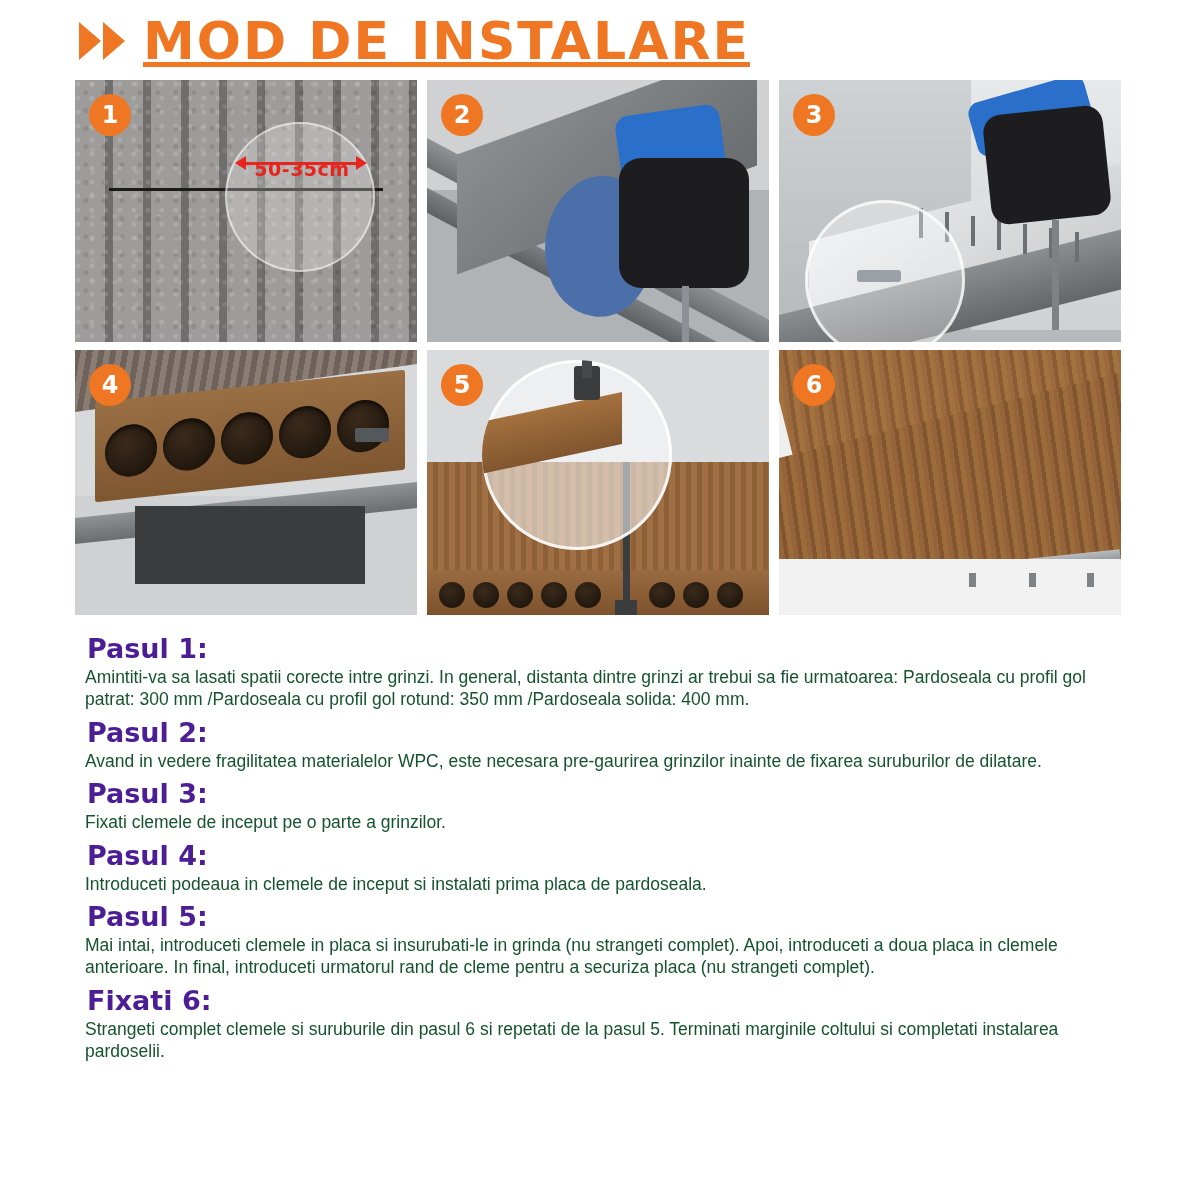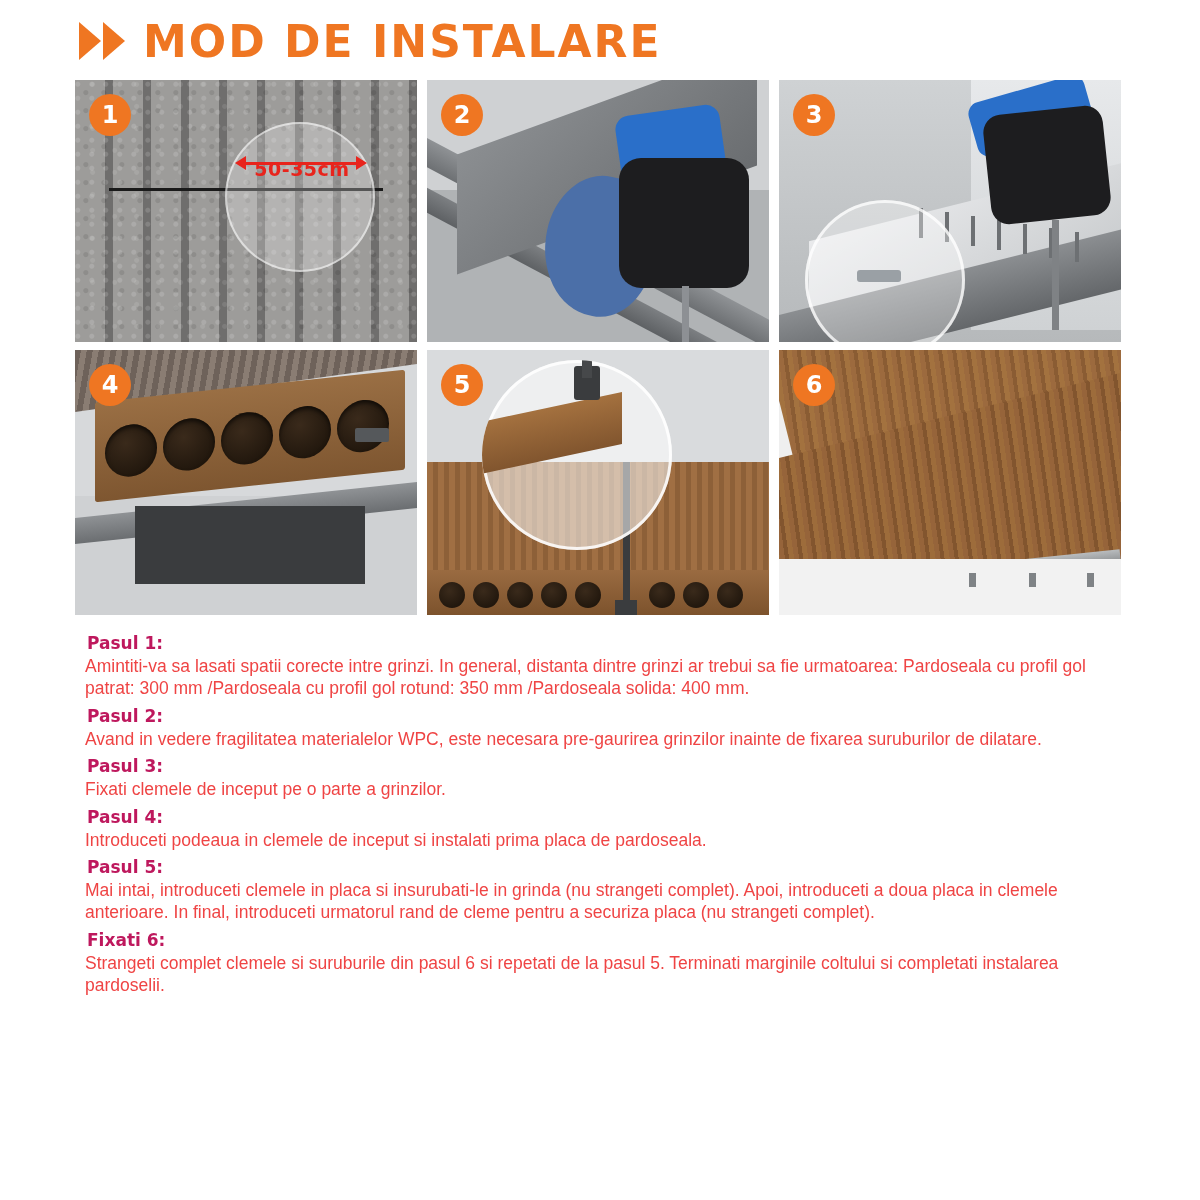--- a/index.html
+++ b/index.html
@@ -37,25 +37,26 @@
     margin-left: 4px;
   }
   .chev {
     width: 0;
     height: 0;
     border-top: 19px solid transparent;
     border-bottom: 19px solid transparent;
     border-left: 22px solid #ef7622;
   }
   .title {
-    font-size: 44px;
+    font-size: 52px;
     letter-spacing: 2px;
     font-weight: bold;
     color: #ef7622;
     font-family: "DejaVu Sans", sans-serif;
+    text-decoration: underline;
   }
 
   
   .grid {
     display: grid;
     grid-template-columns: repeat(3, 342px);
     grid-template-rows: 262px 265px;
     gap: 8px 10px;
     margin-top: 6px;
   }
@@ -431,30 +432,30 @@
     width: 7px; height: 14px;
     background: #7f8386;
   }
 
   
   .steps {
     margin-top: 18px;
   }
   .step { margin-bottom: 6px; }
   .step-title {
-    color: #be185d;
-    font-size: 17px;
+    color: #4c1d95;
+    font-size: 27px;
     font-weight: bold;
     margin: 0 0 2px 12px;
     font-family: "DejaVu Sans", sans-serif;
   }
   .step-body {
     font-size: 17.5px;
     line-height: 1.28;
-    color: #ef4444;
+    color: #14532d;
     margin: 0 0 0 10px;
     max-width: 1035px;
   }
 </style>
 </head>
 <body>
 
 <div class="page">
 
   <div class="header">

